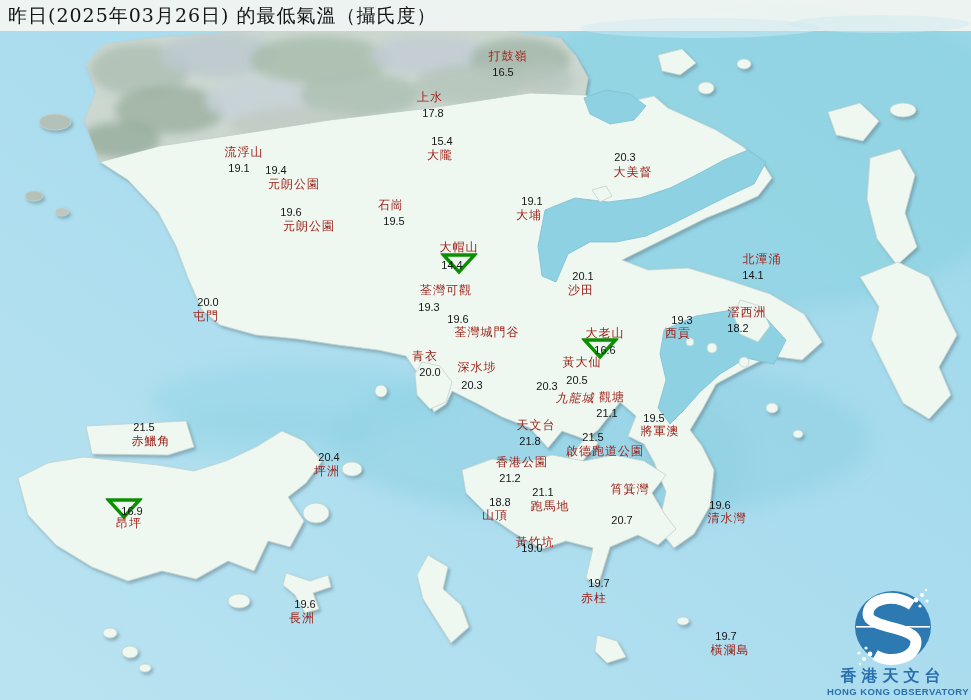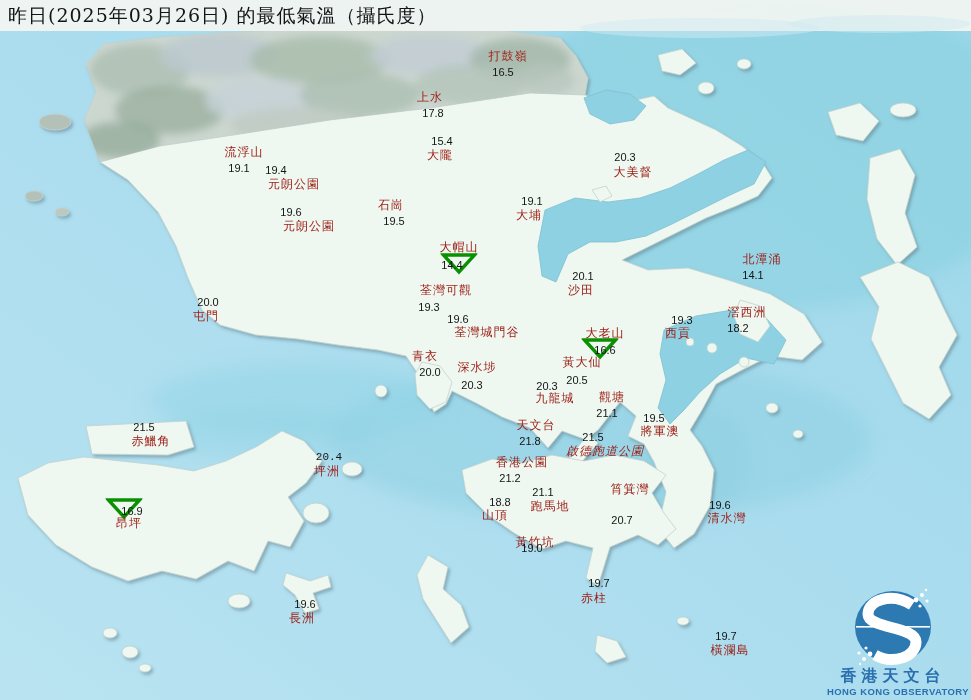--- a/index.html
+++ b/index.html
@@ -292,58 +292,58 @@
   </div>
 
   <div class="station">
 
     <span class="st-name" style="left: 582px; top: 362px;">黃大仙</span>
     <span class="st-val" style="left: 577px; top: 380px;">20.5</span>
   </div>
 
   <div class="station">
 
-    <span class="st-name" style="left: 555px; top: 398px;">九龍城</span>
+    <span class="st-name" style="left: 575px; top: 398px; font-style: italic;">九龍城</span>
     <span class="st-val" style="left: 547px; top: 386px;">20.3</span>
   </div>
 
   <div class="station">
 
     <span class="st-name" style="left: 612px; top: 397px;">觀塘</span>
     <span class="st-val" style="left: 607px; top: 413px;">21.1</span>
   </div>
 
   <div class="station">
 
     <span class="st-name" style="left: 536px; top: 425px;">天文台</span>
     <span class="st-val" style="left: 530px; top: 441px;">21.8</span>
   </div>
 
   <div class="station">
 
-    <span class="st-name" style="left: 605px; top: 451px; font-style: italic;">啟德跑道公園</span>
+    <span class="st-name" style="left: 605px; top: 451px;">啟德跑道公園</span>
     <span class="st-val" style="left: 593px; top: 437px;">21.5</span>
   </div>
 
   <div class="station">
 
     <span class="st-name" style="left: 660px; top: 431px;">將軍澳</span>
     <span class="st-val" style="left: 654px; top: 418px;">19.5</span>
   </div>
 
   <div class="station">
 
     <span class="st-name" style="left: 151px; top: 441px;">赤鱲角</span>
     <span class="st-val" style="left: 144px; top: 427px;">21.5</span>
   </div>
 
   <div class="station">
 
     <span class="st-name" style="left: 327px; top: 471px;">坪洲</span>
-    <span class="st-val" style="left: 329px; top: 457px; font-family: Liberation Mono, monospace;">20.4</span>
+    <span class="st-val" style="left: 329px; top: 457px;">20.4</span>
   </div>
 
   <div class="station">
 
     <span class="st-name" style="left: 522px; top: 462px;">香港公園</span>
     <span class="st-val" style="left: 510px; top: 478px;">21.2</span>
   </div>
 
   <div class="station">
 

